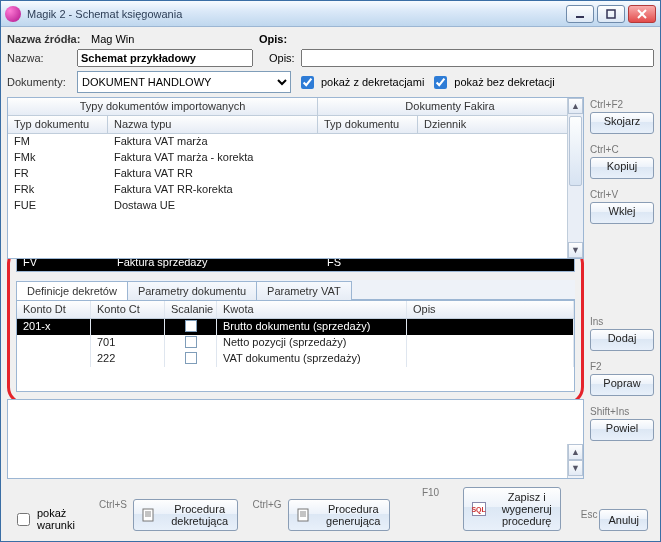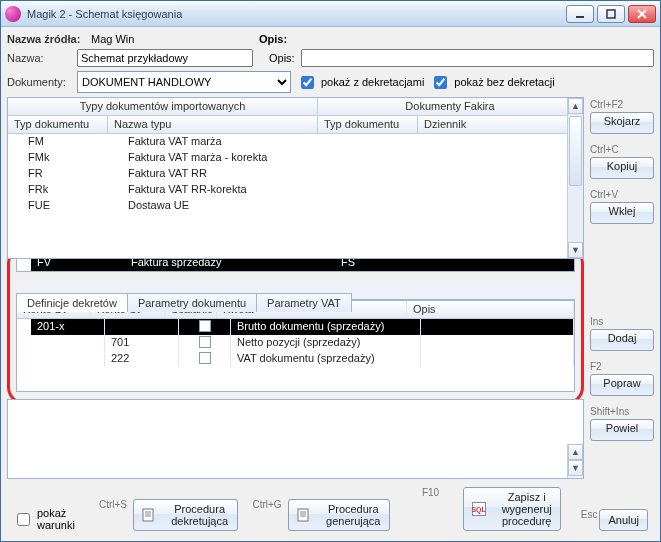--- a/index.html
+++ b/index.html
@@ -23,30 +23,30 @@
   .rightpane .group { display:flex; flex-direction:column; gap:2px; }
   .rightpane .hint { color:#777; font-size:10px; line-height:11px; }
   .btn { min-height:22px; border:1px solid #8a9db5; border-radius:3px; background:linear-gradient(180deg,#fefefe 0%,#ecf2fa 45%,#dce7f4 46%,#e8f0fa 100%); padding:2px 6px; text-align:center; color:#222; cursor:default; }
   .btn.focus { border-color:#2e7cd6; box-shadow:0 0 0 1px #7bb6f3 inset; color:#1a4c8c; }
   .gridhost { border:1px solid #9cb6d3; background:#fff; position:relative; }
   .gridheaderbar { height:18px; background:linear-gradient(180deg,#fefefe,#e6ecf5); border-bottom:1px solid #c0cddb; display:flex; }
   .gridheaderbar .sec { border-right:1px solid #c0cddb; padding:2px 6px; text-align:center; color:#333; }
   .colhead { display:flex; height:18px; background:linear-gradient(180deg,#fefefe,#e6ecf5); border-bottom:1px solid #c0cddb; }
   .colhead > div { border-right:1px solid #c0cddb; padding:2px 6px; color:#333; overflow:hidden; white-space:nowrap; }
   .gridbody { overflow:hidden; }
-  .gridrow { display:flex; height:16px;margin-left:14px; }
+  .gridrow { display:flex; height:16px; }
   .gridrow > div { border-right:1px solid transparent; padding:1px 6px; white-space:nowrap; overflow:hidden; color:#222; }
   .gridrow.sel { background:#000000; color:#fff; }
   .gridrow.sel > div { color:#fff; }
   .scrollbar-v { position:absolute; right:0; top:0; bottom:0; width:16px; background:#eef2f8; border-left:1px solid #c0cddb; display:flex; flex-direction:column; }
   .scrollbar-v .arrow { height:16px; border:1px solid #b6c4d6; background:linear-gradient(180deg,#fefefe,#e2eaf5); display:flex; align-items:center; justify-content:center; color:#556; font-size:9px; }
   .scrollbar-v .track { flex:1; background:#e9eef6; position:relative; }
   .scrollbar-v .thumb { position:absolute; left:1px; right:1px; top:2px; height:55%; background:linear-gradient(180deg,#fdfefe,#d7e3f2); border:1px solid #b6c4d6; border-radius:2px; }
   .tabs { display:flex; border-bottom:1px solid #9cb6d3; background:#eef2f8; }
-  .tab { padding:3px 10px; border:1px solid #9cb6d3; border-bottom:none; margin-right:-1px; background:linear-gradient(180deg,#f6f9fd,#e6ecf5); position:relative; top:13px; color:#333; }
+  .tab { padding:3px 10px; border:1px solid #9cb6d3; border-bottom:none; margin-right:-1px; background:linear-gradient(180deg,#f6f9fd,#e6ecf5); position:relative; top:1px; color:#333; }
   .tab.active { background:#fff; z-index:1; }
   .redbox { border:3px solid #e5232a; border-radius:18px; padding:6px 6px 10px 6px; }
   .decree-grid { border:1px solid #9cb6d3; background:#fff; }
   .decree-grid .colhead > div, .decree-grid .gridrow > div { border-right:1px solid #dfe6ef; }
   .check { width:12px; height:12px; border:1px solid #7f9db9; margin:1px auto 0; background:#fff; }
   .bottombar { display:flex; align-items:flex-end; gap:10px; padding:4px 6px; }
   .bottombar .col { display:flex; flex-direction:row; gap:2px; align-items:flex-start; }
   .bottombar .hint { color:#777; font-size:10px; text-align:center; width:100%; }
   .bottombar .btn { display:flex; align-items:center; gap:16px; padding:3px 8px; }
   .iconbox { width:14px; height:14px; display:inline-flex; align-items:center; justify-content:center; }
@@ -81,21 +81,21 @@
 
   <div class="content">
 
     <div class="row">
       <b class="label" style="width:78px">Nazwa źródła:</b>
       <span style="width:150px">Mag Win</span>
       <b style="margin-left:12px">Opis:</b>
     </div>
     <div class="row">
       <span class="label">Nazwa:</span>
-      <input class="txt" style="width: 176px;" value="Schemat przykładowy">
+      <input class="txt" style="width: 176px; font-weight: bold;" value="Schemat przykładowy">
       <span style="margin-left:10px">Opis:</span>
       <input class="txt" style="flex: 1 1 0%;" value="">
     </div>
     <div class="row">
       <span class="label">Dokumenty:</span>
       <select class="cmb" style="width:214px">
         <option>DOKUMENT HANDLOWY</option>
       </select>
       <label class="chk">
           <input type="checkbox" checked="" style="">

